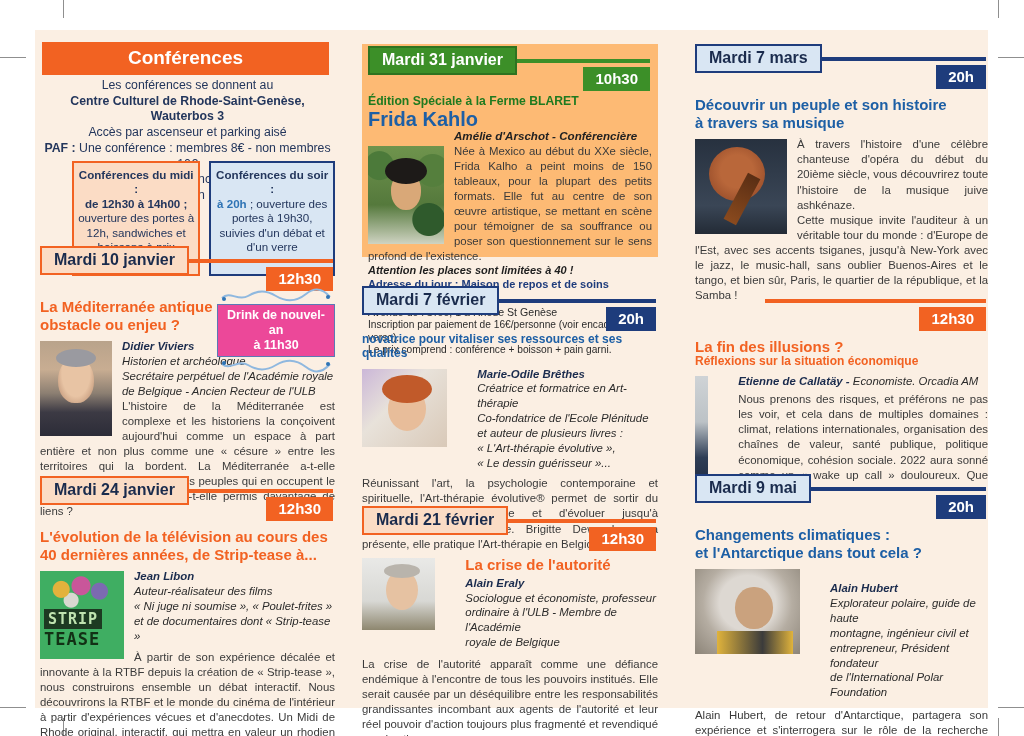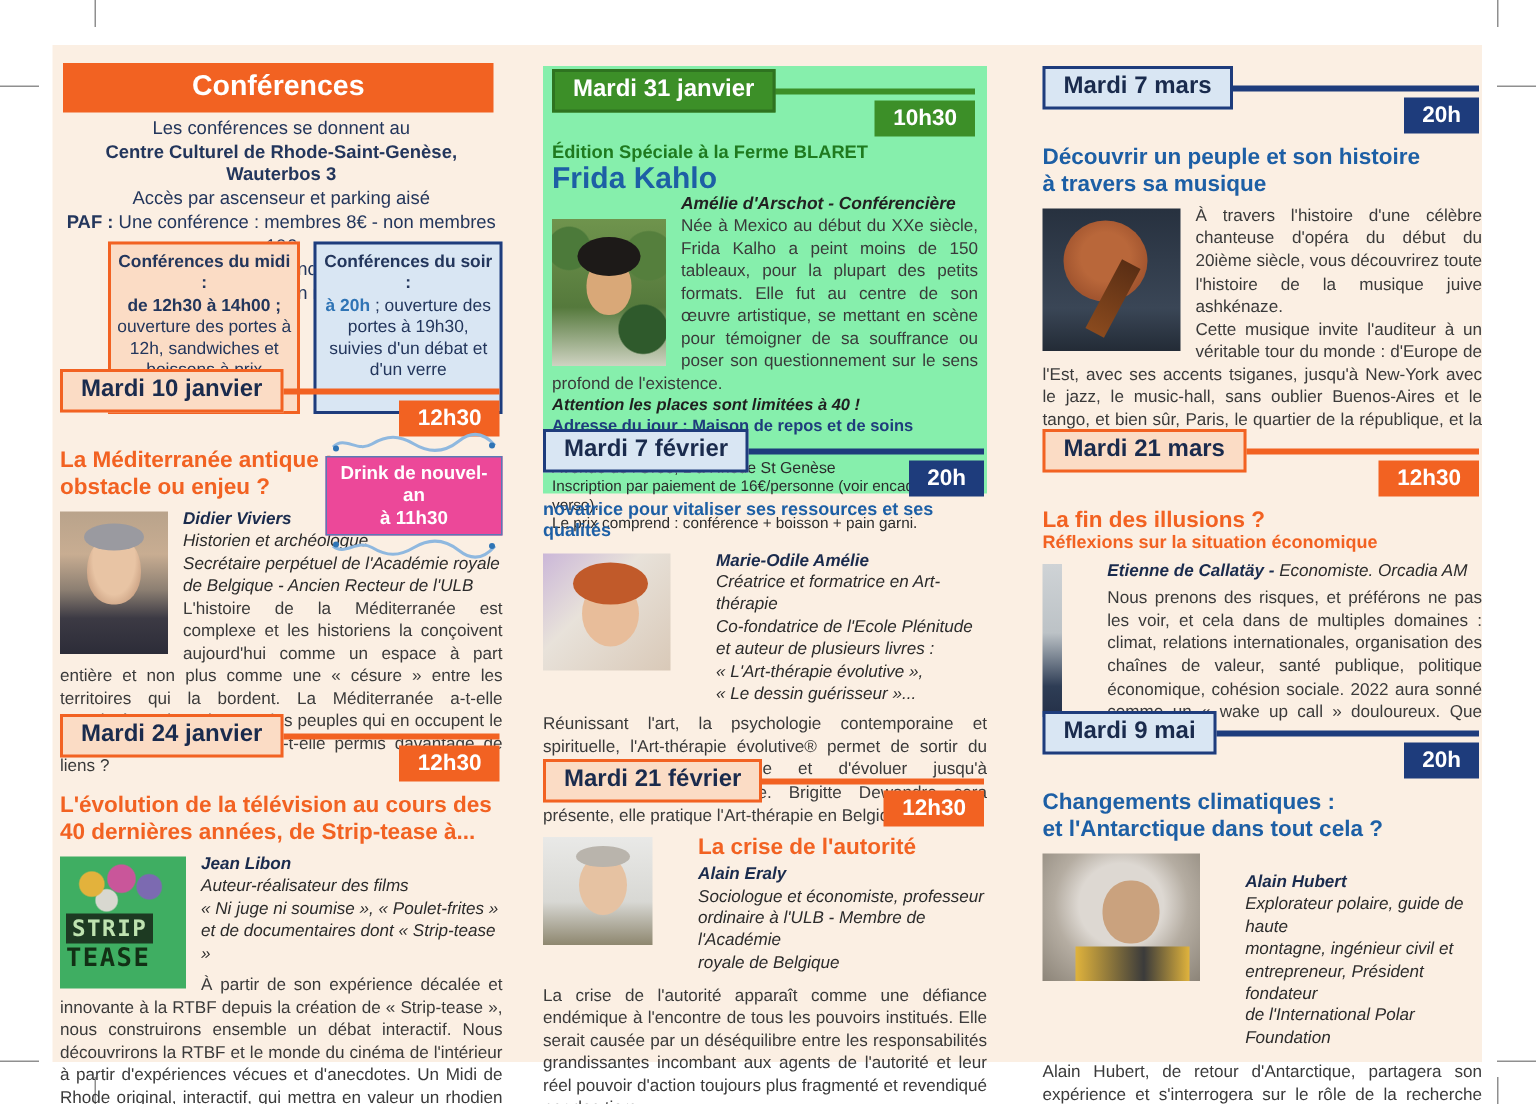--- a/index.html
+++ b/index.html
@@ -98,21 +98,21 @@
     background:#e2bb97;}
   .ph-etienne:after{content:"";position:absolute;left:33px;top:62px;width:12px;height:26px;
     background:#e2702a;clip-path:polygon(50% 0,100% 20%,60% 100%,40% 100%,0 20%);}
   .ph-hubert{width:118px;height:85px;background:radial-gradient(ellipse at 50% 40%,#ddd8d2 0 38%,#b5ada2 60%,#8c8478 100%);}
   .ph-hubert:before{content:"";position:absolute;left:40px;top:18px;width:38px;height:42px;border-radius:48%;
     background:#caa27e;}
   .ph-hubert:after{content:"";position:absolute;left:22px;top:62px;width:76px;height:23px;
     background:linear-gradient(90deg,#e0b33c,#3b3b3b 60%,#e0b33c);}
 
   
-  .green-block{position:absolute;left:0;right:0;top:14px;height:285px;background:#86efac;padding:2px 6px;box-sizing:border-box;}
+  .green-block{position:absolute;left:0;right:0;top:14px;height:213px;background:#fdba74;padding:2px 6px;box-sizing:border-box;}
   .kicker{font-size:12.2px;font-weight:bold;margin-top:2px;}
   .big-title{font-size:20px;font-weight:bold;line-height:1;margin:1px 0 0;}
   .frida-speaker{font-size:11.6px;font-style:italic;font-weight:bold;color:#222;margin:0 0 2px 86px;}
   .fr-notes{font-size:11px;line-height:1.25;color:#2b2b2b;}
   .fr-n1{font-style:italic;font-weight:bold;color:#1f1f1f;}
   .fr-n2{font-weight:bold;color:#1E3C7C;}
   .fr-n3{font-size:10.6px;}
   .fr-small{font-size:10.2px;}
 
   
@@ -249,21 +249,21 @@
     <div class="evt" style="top:256px;">
       <div class="evt-head th-navy">
         <div class="line"></div>
         <div class="date-badge">Mardi 7 février</div>
         <div class="time-badge">20h</div>
       </div>
       <div class="evt-subtitle c-blue">novatrice pour vitaliser ses ressources et ses qualités</div>
       <div class="flexrow">
         <div class="photo ph-marie" style="float:none;"></div>
         <div class="speaker">
-          <span class="name">Marie-Odile Amélie</span><br>
+          <span class="name">Marie-Odile Brêthes</span><br>
           <span class="desc" style="white-space: pre-line;">Créatrice et formatrice en Art-thérapie
 Co-fondatrice de l'Ecole Plénitude
 et auteur de plusieurs livres :
 « L'Art-thérapie évolutive »,
 « Le dessin guérisseur »...</span>
         </div>
       </div>
       <div class="body-txt" style="margin-top:6px;">Réunissant l'art, la psychologie contemporaine et spirituelle, l'Art-thérapie évolutive® permet de sortir du cycle de la souffrance et d'évoluer jusqu'à l'épanouissement de l'Être. Brigitte Dewandre sera présente, elle pratique l'Art-thérapie en Belgique.</div>
     </div>
 
@@ -303,21 +303,20 @@
         <div class="photo ph-joelle"></div>
         <div class="body-txt" style="margin-top:5px;">À travers l'histoire d'une célèbre chanteuse d'opéra du début du 20ième siècle, vous découvrirez toute l'histoire de la musique juive ashkénaze.</div>
         <div class="body-txt">Cette musique invite l'auditeur à un véritable tour du monde : d'Europe de l'Est, avec ses accents tsiganes, jusqu'à New-York avec le jazz, le music-hall, sans oublier Buenos-Aires et le tango, et bien sûr, Paris, le quartier de la république, et la Samba !</div>
         <div class="clear"></div>
       </div>
     </div>
 
     <div class="evt" style="top:256px;">
       <div class="evt-head th-orange">
         <div class="line"></div>
-        <div class="date-badge">Mardi 21 mars</div>
         <div class="time-badge">12h30</div>
       </div>
       <div class="evt-title c-orange" style="margin-bottom:2px;">La fin des illusions ?</div>
       <div class="evt-subtitle c-orange">Réflexions sur la situation économique</div>
       <div class="flexrow" style="margin-top:6px;">
         <div class="photo ph-etienne" style="float:none;"></div>
         <div>
           <div class="speaker" style="margin-bottom:3px;">
             <span class="name">Etienne de Callatäy - </span><span class="desc">Economiste. Orcadia AM</span>
           </div>

